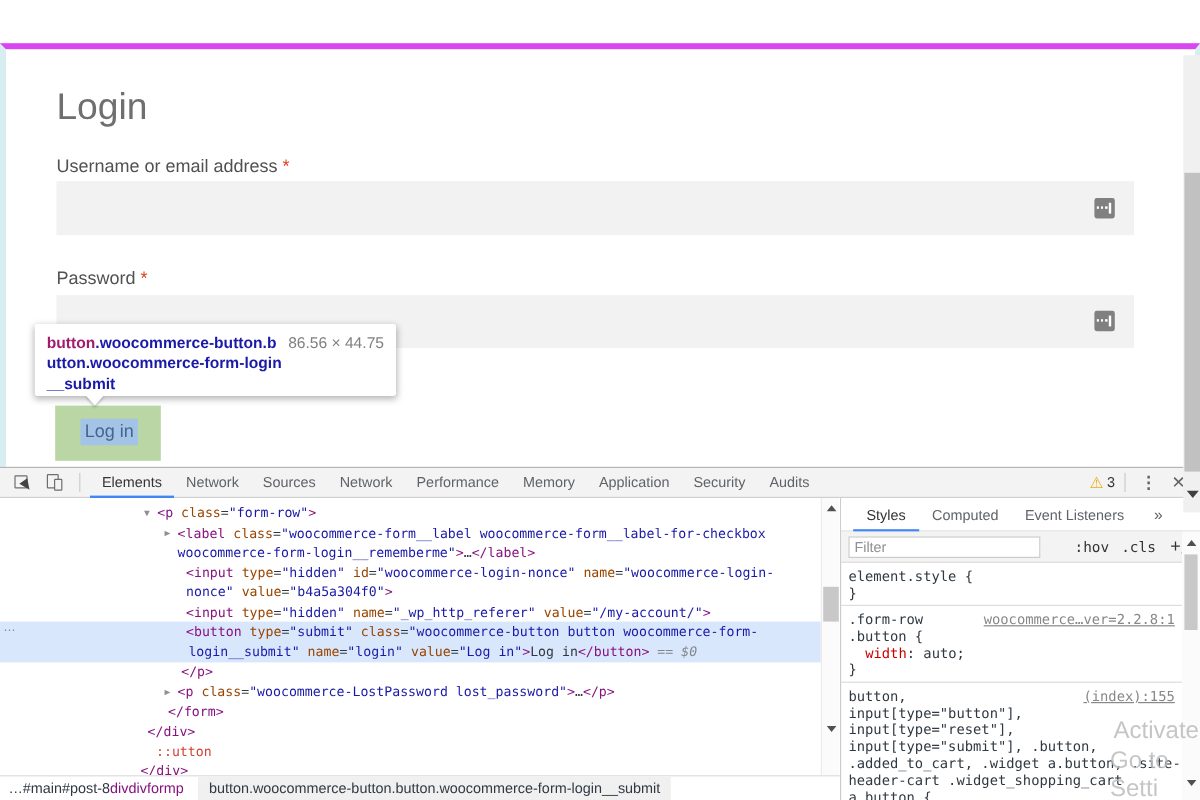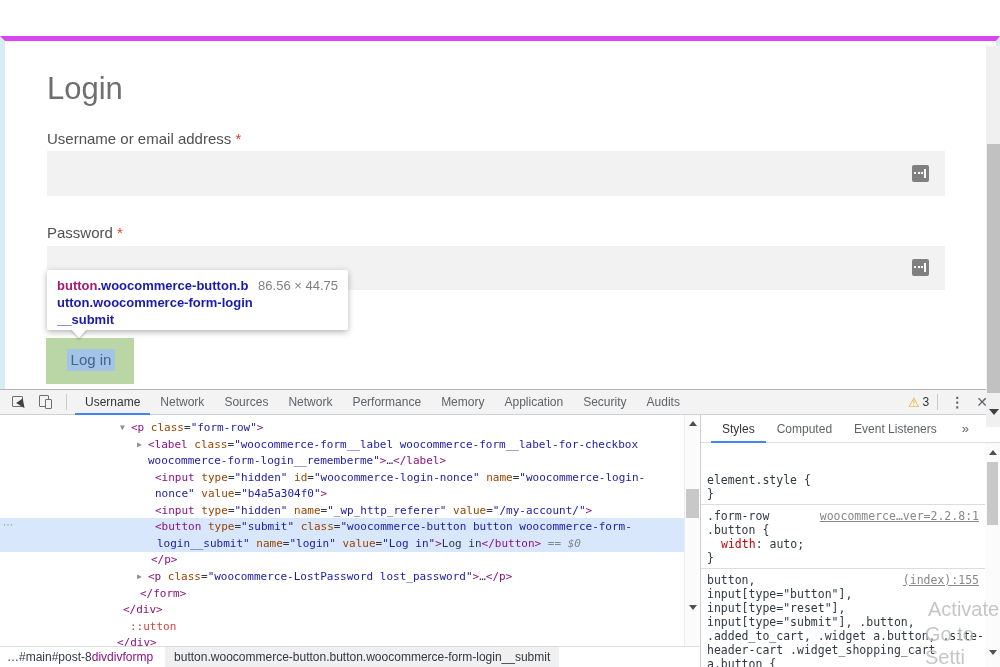--- a/index.html
+++ b/index.html
@@ -15,21 +15,21 @@
   .req { color:#e2401c; }
   .text-field { position:absolute; left:42px; width:898px; background:#f2f2f2; }
   .fill-icon { position:absolute; right:16px; width:17px; height:17px; background:#808080; border-radius:2px; }
   .fill-icon .dots { position:absolute; left:2px; top:7px; width:9px; height:2px;
        background:linear-gradient(to right,#fff 0 2px,transparent 2px 3.5px,#fff 3.5px 5.5px,transparent 5.5px 7px,#fff 7px 9px); }
   .fill-icon .bar { position:absolute; right:3px; top:4px; width:2px; height:9px; background:#fff; }
   .remember-label { position:absolute; left:66px; top:272px; font-size:15px; color:#515151; z-index:1; }
   .remember-box { position:absolute; left:44px; top:274px; width:14px; height:14px; border:1px solid #9a9a9a; background:#fff; z-index:1; }
 
   
-  .tooltip { position:absolute; left:42px; top:229px; width:301px; height:60px; background:#fff; border-radius:2px;
+  .tooltip { position:absolute; left:24px; top:229px; width:301px; height:60px; background:#fff; border-radius:2px;
              box-shadow:0 2px 6px rgba(0,0,0,.3); z-index:10; padding:7px 10px; font-size:13px; font-weight:bold; line-height:17px; }
   .tooltip .tag { color:#a31a6e; }
   .tooltip .cls { color:#1a1aa8; }
   .tooltip .dims { position:absolute; right:10px; top:7px; color:#808080; font-weight:normal; }
   .tooltip-arrow { position:absolute; left:66px; top:288px; width:0; height:0; z-index:11;
              border-left:8px solid transparent; border-right:8px solid transparent; border-top:9px solid #fff;
              filter:drop-shadow(0 2px 1px rgba(0,0,0,.2)); }
 
   
   .btn-overlay { position:absolute; left:41px; top:297px; width:88px; height:46px; background:#b9d6a4; z-index:2; }
@@ -171,21 +171,21 @@
     <span class="dt-icon">
         <span class="inspect-box"></span>
         <span class="inspect-cursor"></span>
       </span>
     <span class="dt-icon">
         <span class="device-back"></span>
         <span class="device-front"></span>
       </span>
     <span class="dt-sep"></span>
     <span id="main-tabs" style="display:flex;">
-        <span class="dt-tab active">Username</span>
+        <span class="dt-tab active">Elements</span>
         <span class="dt-tab">Network</span>
         <span class="dt-tab">Sources</span>
         <span class="dt-tab">Network</span>
         <span class="dt-tab">Performance</span>
         <span class="dt-tab">Memory</span>
         <span class="dt-tab">Application</span>
         <span class="dt-tab">Security</span>
         <span class="dt-tab">Audits</span>
       </span>
     <span class="dt-right">
@@ -227,20 +227,26 @@
 
   <div class="dt-divider"></div>
 
   <div class="sb-tabs" id="sb-tabs">
       <span class="sb-tab active">Styles</span>
       <span class="sb-tab">Computed</span>
       <span class="sb-tab">Event Listeners</span>
       <span class="sb-tab more">»</span>
     </div>
 
+  <div class="sb-filter">
+    <input class="filter-input" placeholder="Filter" style="">
+    <span class="hov-btn">:hov</span>
+    <span class="cls-btn">.cls</span>
+    <span class="plus-btn">+</span>
+  </div>
 
   <div class="sb-content" id="sb-content">
       <div class="style-rule">
         <div class="sel-line">element.style {</div>
         <div class="sel-line">}</div>
       </div>
       <div class="style-rule">
         <span class="rule-link">woocommerce…ver=2.2.8:1</span>
         <div class="sel-line">.form-row</div>
         <div class="sel-line">.button {</div>

